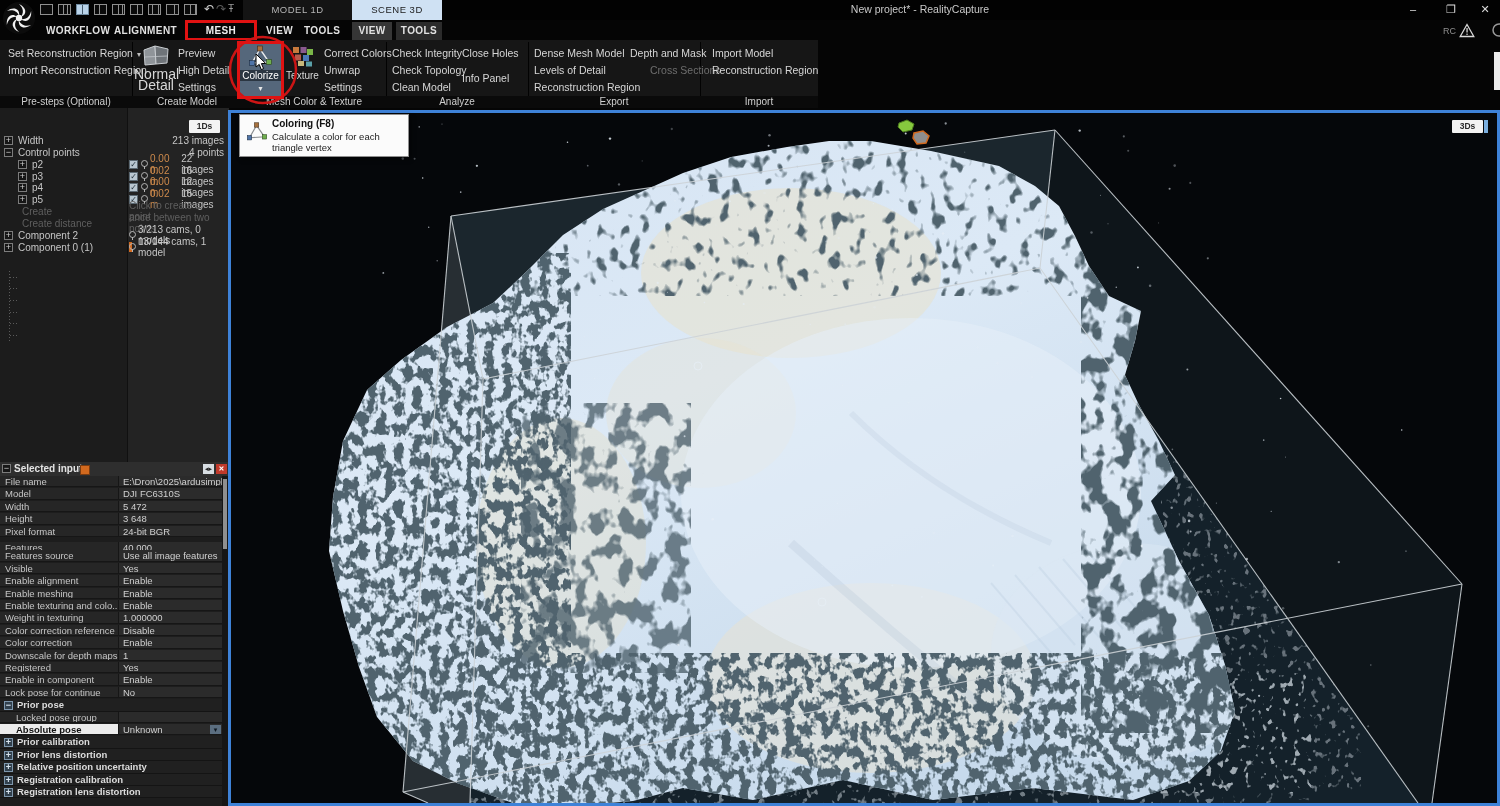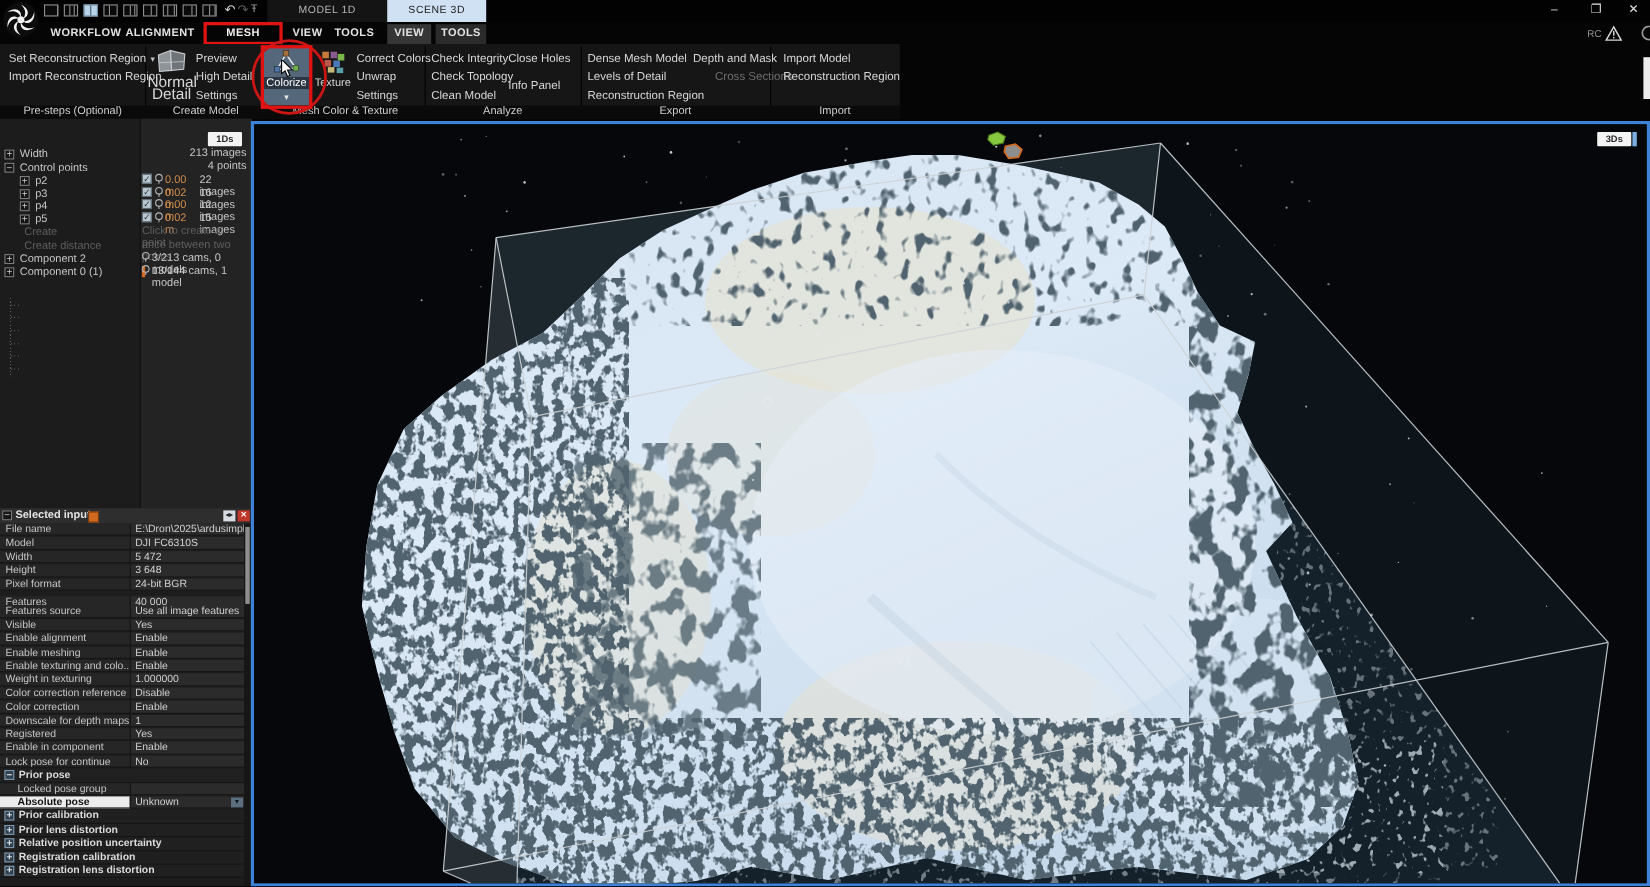--- a/index.html
+++ b/index.html
@@ -39,21 +39,21 @@
   #texture-btn{position:absolute;left:284px;top:3px;width:37px;height:53px;}
   #texture-btn .blabel{position:absolute;left:0;top:27px;width:37px;text-align:center;font-size:10px;color:#d8d8d8;}
   #colorize-redbox{position:absolute;left:237px;top:41px;width:47px;height:58px;border:3px solid #e01212;box-sizing:border-box;z-index:6;}
   #colorize-ellipse{z-index:5;}
 
   
   #treepane{position:absolute;left:0;top:108px;width:228px;height:354px;background:#1c1c1c;}
   #treepane .valcol{position:absolute;left:127px;top:0;width:101px;height:354px;background:#232323;border-left:1px solid #101010;}
   .trow{position:absolute;left:0;width:228px;height:12px;font-size:10px;color:#c6c6c6;}
   .tname{position:absolute;left:0;top:0;height:12px;display:flex;align-items:center;}
-  .tval{position:absolute;left:129px;top:0;width:95px;height:12px;display:flex;justify-content:flex-end;gap:3px;}
+  .tval{position:absolute;left:129px;top:0;width:95px;height:12px;display:flex;align-items:center;justify-content:flex-end;gap:3px;}
   .gray{color:#5f5f5f;}
   .orange{color:#cd8a4c;}
   .exp{display:inline-block;width:9px;height:9px;border:1px solid #7c7c7c;background:#161616;color:#cfcfcf;
        font-size:9px;line-height:7px;text-align:center;box-sizing:border-box;margin-right:5px;flex:none;}
   .exp.plus::after{content:"+";}
   .exp.minus::after{content:"−";}
   .cb{display:inline-block;width:9px;height:9px;background:#b9c7d1;border:1px solid #5c6a74;box-sizing:border-box;
       color:#1f2d38;font-size:8px;line-height:8px;text-align:center;flex:none;}
   .cb::after{content:"✓";}
   .pin{display:inline-block;width:6px;height:9px;position:relative;flex:none;}
@@ -129,20 +129,21 @@
       </span>
     <span class="layout-ic" style="left:184px">
         <i style="left:5px"></i>
         <i style="left:10px"></i>
       </span>
     <span class="undo-redo" style="left:204px;color:#cfcfcf">↶</span>
     <span class="undo-redo" style="left:216px;color:#5c5c5c">↷</span>
     <span id="pin-ic">Ŧ</span>
     <div class="scene-tab" style="left:243px;width:109px;background:#141414;color:#b5b5b5">MODEL 1D</div>
     <div class="scene-tab" style="left:352px;width:90px;background:#cfe1f3;color:#1b1b1b">SCENE 3D</div>
+    <div id="win-title">New project* - RealityCapture</div>
     <div class="winbtn" style="left:1398px">–</div>
     <div class="winbtn" style="left:1436px">❐</div>
     <div class="winbtn" style="left:1470px">✕</div>
   </div>
 
   <svg class="abs" style="left:2px;top:1px;z-index:3" width="34" height="34" viewBox="0 0 34 34">
     <circle cx="17" cy="17" r="16" fill="#0c0c0c"></circle>
     <g fill="#f2f2f2" transform="translate(17,17)">
       <g id="petal">
           <path d="M0,-14 C7,-11 9,-4 2,-1 C6,-7 3,-11 0,-14 Z"></path>
@@ -724,14 +725,27 @@
           <circle cx="558.9" cy="426.9" r="0.73" opacity="0.70"></circle>
           <circle cx="606.3" cy="390.5" r="0.67" opacity="0.53"></circle>
           <circle cx="169.8" cy="462.5" r="0.58" opacity="0.36"></circle>
           <circle cx="867.9" cy="642.9" r="0.87" opacity="0.82"></circle>
         </g>
     </svg>
   </div>
   <div class="badge" style="left:1452px;top:120px;width:31px">3Ds</div>
   <div class="abs" style="left:1484px;top:120px;width:4px;height:13px;background:#7aaede"></div>
 
+  <div id="tooltip">
+    <svg class="abs" style="left:6px;top:6px" width="22" height="22" viewBox="0 0 25 23">
+      <path d="M12 4 L21 17 L4 18 Z" fill="none" stroke="#8a8d90" stroke-width="1.3"></path>
+      <rect x="9.5" y="1" width="5" height="5" fill="#a6713f" stroke="#3c2a18" stroke-width=".6"></rect>
+      <rect x="18.5" y="14.5" width="5" height="5" fill="#6fae4e" stroke="#29421d" stroke-width=".6"></rect>
+      <rect x="1.5" y="15.5" width="5" height="5" fill="#4f74a8" stroke="#1d2c40" stroke-width=".6"></rect>
+    </svg>
+    <div class="t1">Coloring (F8)</div>
+    <div class="t2">
+      <div>Calculate a color for each</div>
+      <div>triangle vertex</div>
+    </div>
+  </div>
 
 </div>
 
 </body></html>

